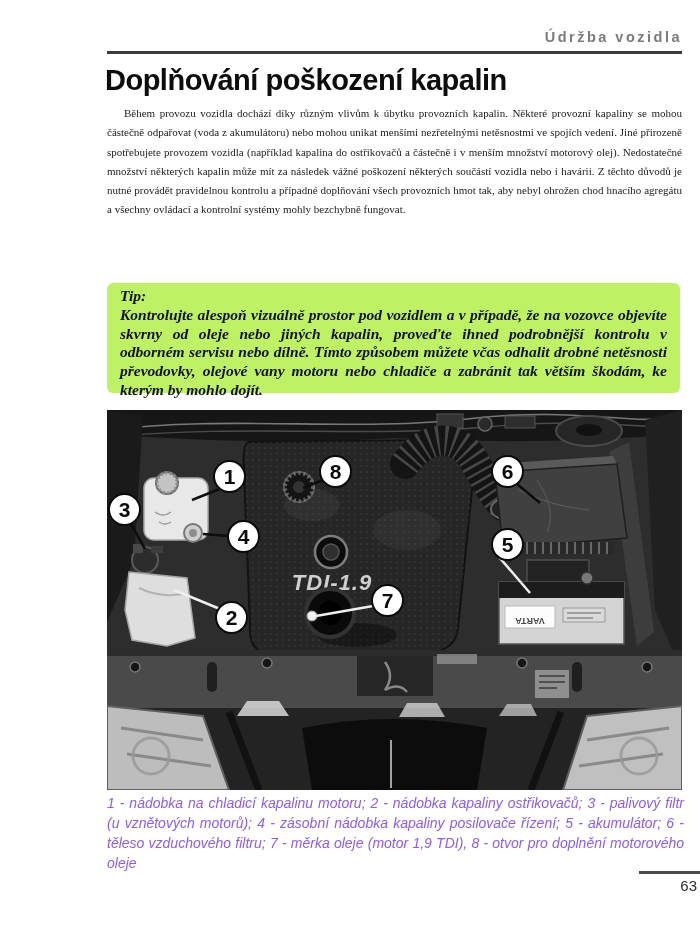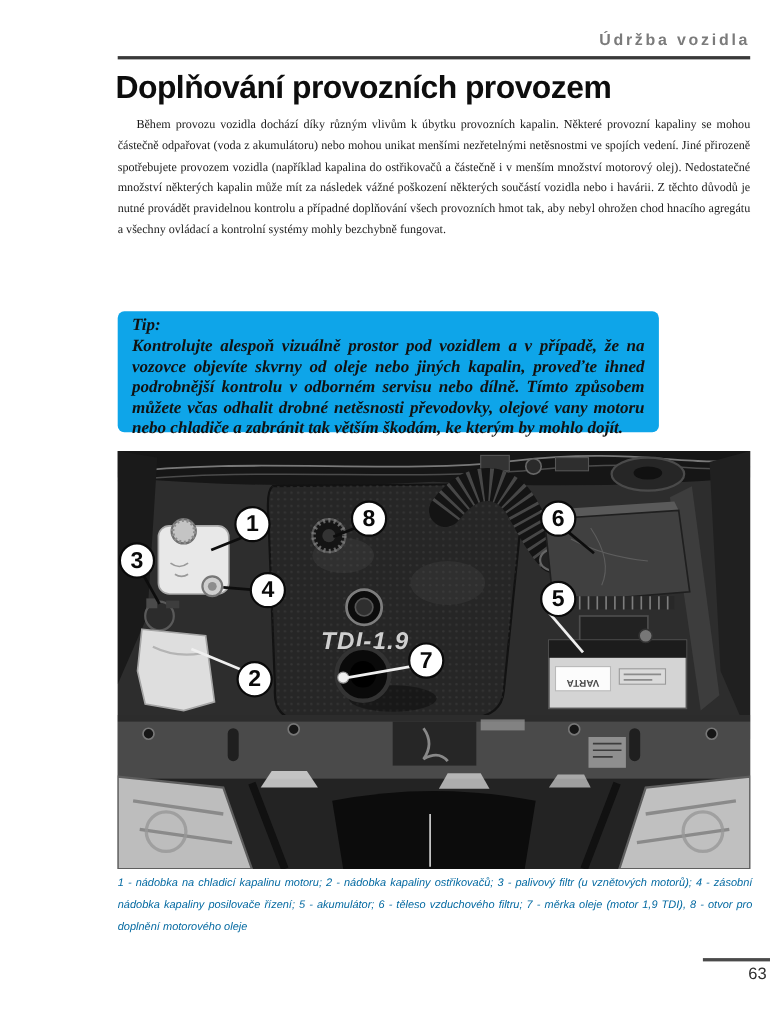--- a/index.html
+++ b/index.html
@@ -5,46 +5,46 @@
   html,body{margin:0;padding:0;background:#fff;}
   .page{position:relative;width:700px;height:938px;background:#ffffff;overflow:hidden;
         font-family:"Liberation Sans",sans-serif;margin-left:44px;}
   .header-label{position:absolute;top:29px;left:63px;width:575px;text-align:right;
         font-size:14.5px;font-weight:bold;letter-spacing:2.5px;color:#7b7b7b;}
   .header-rule{position:absolute;top:51px;left:63px;width:575px;height:2.5px;background:#3a3a3a;}
   .page-title{position:absolute;top:64px;left:61px;font-size:29px;font-weight:bold;color:#0d0d0d;
         letter-spacing:-0.5px;}
   .body-par{position:absolute;top:104px;left:63px;width:575px;font-family:"Liberation Serif",serif;
         font-size:11px;line-height:19.3px;color:#1b1b1b;text-align:justify;text-indent:17px;}
-  .tip-box{position:absolute;top:283px;left:63px;width:492px;height:110px;background:#0ea5e9;
+  .tip-box{position:absolute;top:283px;left:63px;width:573px;height:110px;background:#bef264;
         border-radius:6px;box-sizing:border-box;padding:4px 13px 0 13px;
         font-family:"Liberation Serif",serif;font-weight:bold;font-style:italic;
         font-size:15.5px;line-height:18.8px;color:#111;}
   .tip-text{text-align:justify;}
   .figure{position:absolute;top:410px;left:63px;width:575px;height:380px;background:#2d2d2d;}
   .figure svg{position:absolute;top:0;left:0;}
   .callout{position:absolute;width:33px;height:33px;border-radius:50%;background:#fff;
         border:2.5px solid #0a0a0a;box-sizing:border-box;display:flex;align-items:center;
         justify-content:center;font-size:21px;font-weight:bold;color:#0a0a0a;
         font-family:"Liberation Sans",sans-serif;}
   .caption{position:absolute;top:793px;left:63px;width:577px;font-style:italic;
-        font-size:10px;line-height:20px;color:#0369a1;text-align:justify;}
+        font-size:14px;line-height:20px;color:#8b5cf6;text-align:justify;}
   .footer-rule{position:absolute;top:871px;left:595px;width:105px;height:3px;background:#4a4a4a;}
   .page-number{position:absolute;top:877px;left:595px;width:58px;text-align:right;
         font-size:15px;color:#2e2e2e;}
 </style>
 </head>
 <body>
 
 <div class="page">
 
   <div class="header-label">Údržba vozidla</div>
   <div class="header-rule"></div>
 
-  <h1 class="page-title" style="margin:0;">Doplňování provozních provozem</h1>
+  <h1 class="page-title" style="margin:0;">Doplňování poškození kapalin</h1>
 
   <p class="body-par" style="margin:0;">Během provozu vozidla dochází díky různým vlivům k úbytku provozních kapalin. Některé provozní kapaliny se mohou částečně odpařovat (voda z akumulátoru) nebo mohou unikat menšími nezřetelnými netěsnostmi ve spojích vedení. Jiné přirozeně spotřebujete provozem vozidla (například kapalina do ostřikovačů a částečně i v menším množství motorový olej). Nedostatečné množství některých kapalin může mít za následek vážné poškození některých součástí vozidla nebo i havárii. Z těchto důvodů je nutné provádět pravidelnou kontrolu a případné doplňování všech provozních hmot tak, aby nebyl ohrožen chod hnacího agregátu a všechny ovládací a kontrolní systémy mohly bezchybně fungovat.</p>
 
   <div class="tip-box">
     <div>Tip:</div>
     <div class="tip-text">Kontrolujte alespoň vizuálně prostor pod vozidlem a v případě, že na vozovce objevíte skvrny od oleje nebo jiných kapalin, proveďte ihned podrobnější kontrolu v odborném servisu nebo dílně. Tímto způsobem můžete včas odhalit drobné netěsnosti převodovky, olejové vany motoru nebo chladiče a zabránit tak větším škodám, ke kterým by mohlo dojít.</div>
   </div>
 
   <div class="figure">
     <svg width="575" height="380" viewBox="0 0 575 380">

